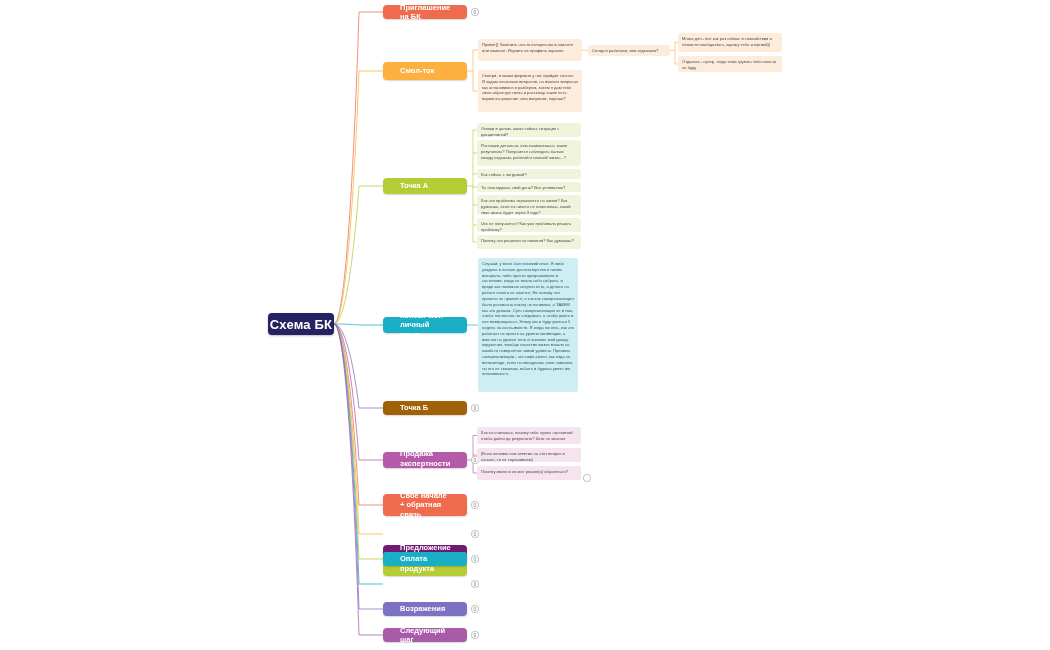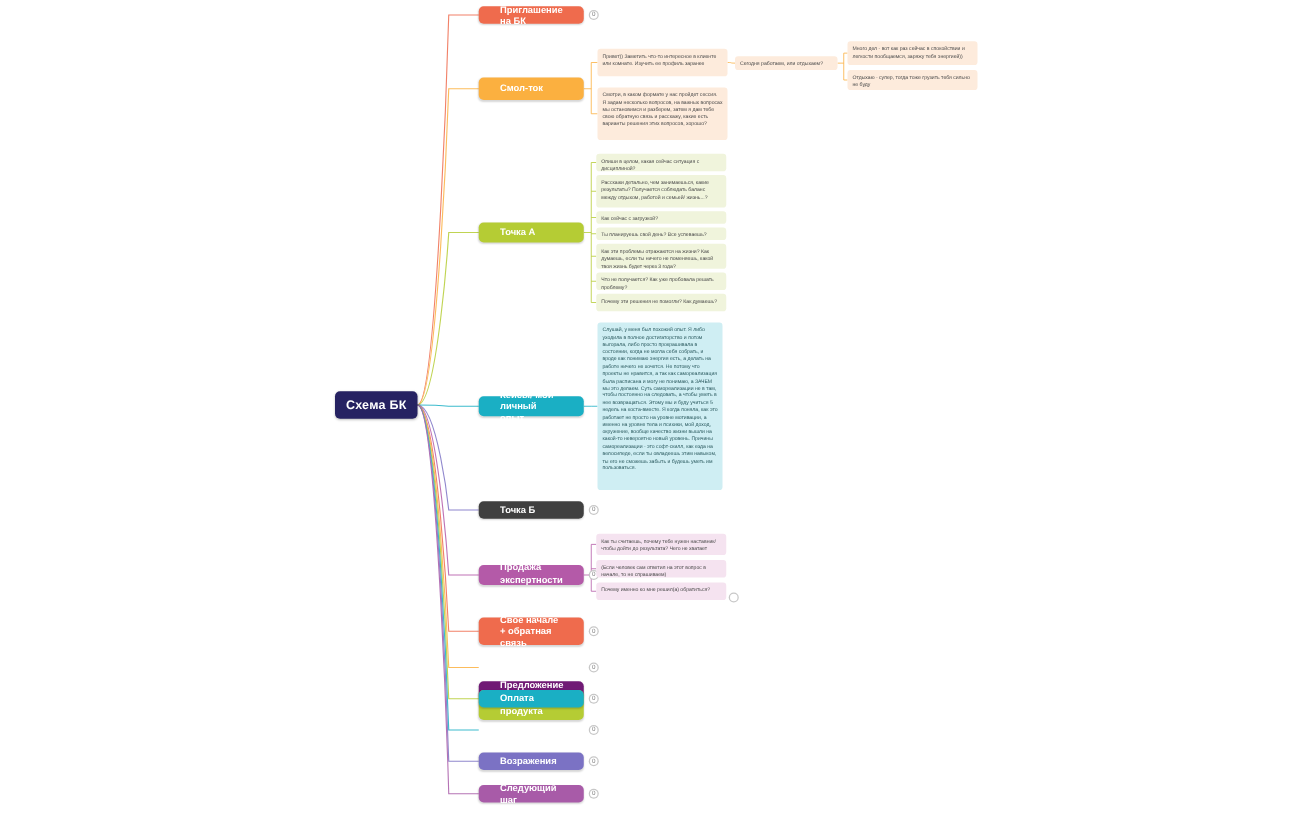--- a/index.html
+++ b/index.html
@@ -9,21 +9,21 @@
     -webkit-font-smoothing:antialiased;
   }
   #canvas{position:relative;width:1050px;height:650px;}
   svg#links{position:absolute;left:0;top:0;width:1050px;height:650px;pointer-events:none;}
 
   
   .root-node{
     position:absolute;left:268px;top:313px;width:66px;height:22px;
     background:#262262;border-radius:4px;
     display:flex;align-items:center;justify-content:center;
-    color:#ffffff;font-size:10px;font-weight:bold;letter-spacing:.2px;
+    color:#ffffff;font-size:13px;font-weight:bold;letter-spacing:.2px;
     box-shadow:0 1px 2px rgba(0,0,0,.25);
   }
 
   
   .branch{
     position:absolute;left:383px;border-radius:4px;
     display:flex;align-items:center;
     color:#ffffff;font-size:7.5px;font-weight:bold;
     padding:0 17px;box-sizing:border-box;width:84px;
     line-height:1.25;
@@ -96,21 +96,21 @@
       </div>
       <div class="branch" style="top: 62px; height: 18px; background: rgb(251, 176, 64);">
         <span>Смол-ток</span>
       </div>
       <div class="branch" style="top: 178px; height: 16px; background: rgb(181, 204, 52);">
         <span>Точка А</span>
       </div>
       <div class="branch" style="top: 317px; height: 16px; background: rgb(26, 175, 196);">
         <span>Кейсы/ мой личный опыт</span>
       </div>
-      <div class="branch" style="top: 401px; height: 14px; background: #404040;">
+      <div class="branch" style="top: 401px; height: 14px; background: #a16207;">
         <span>Точка Б</span>
       </div>
       <div class="branch" style="top: 452px; height: 16px; background: rgb(180, 90, 168); align-items: flex-end;">
         <span>Продажа экспертности</span>
       </div>
       <div class="branch" style="top: 494px; height: 22px; background: rgb(239, 107, 77);">
         <span>Свое начале + обратная связь</span>
       </div>
       <div class="branch" style="top: 545px; height: 14px; background: #701a75;">
         <span>Предложение помощи</span>

